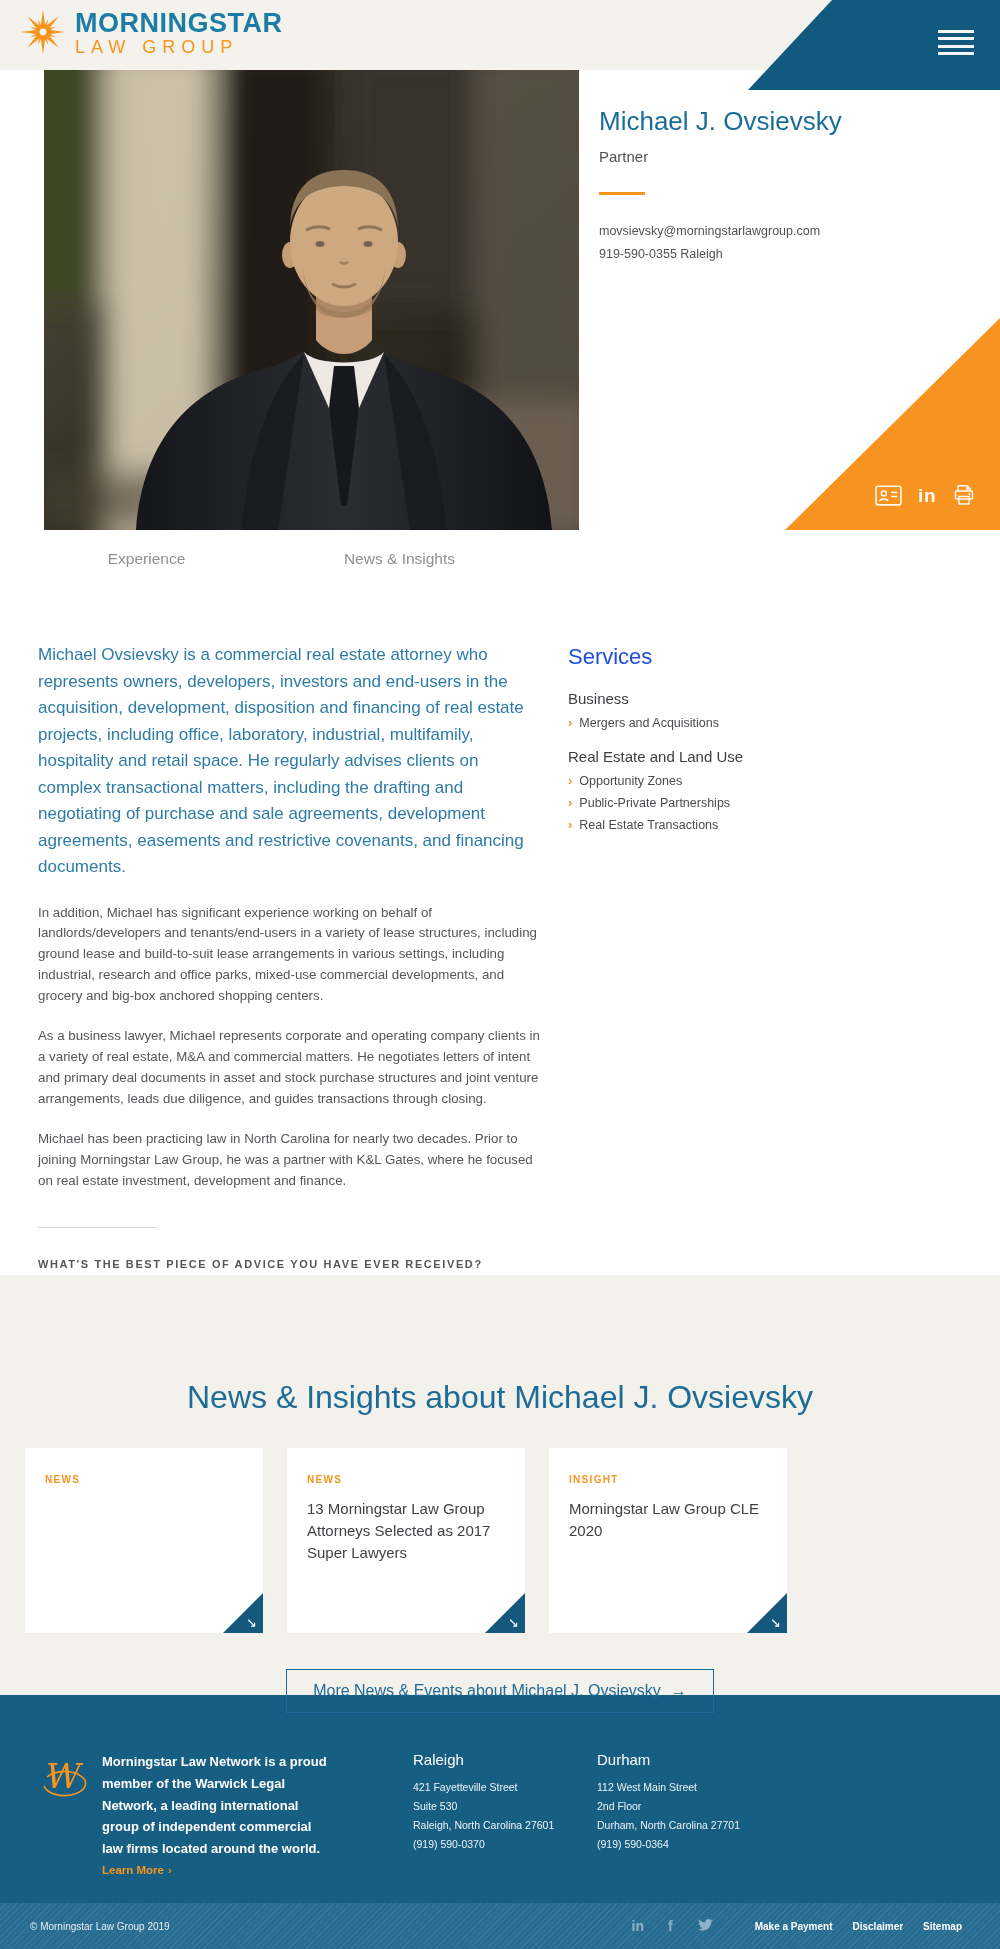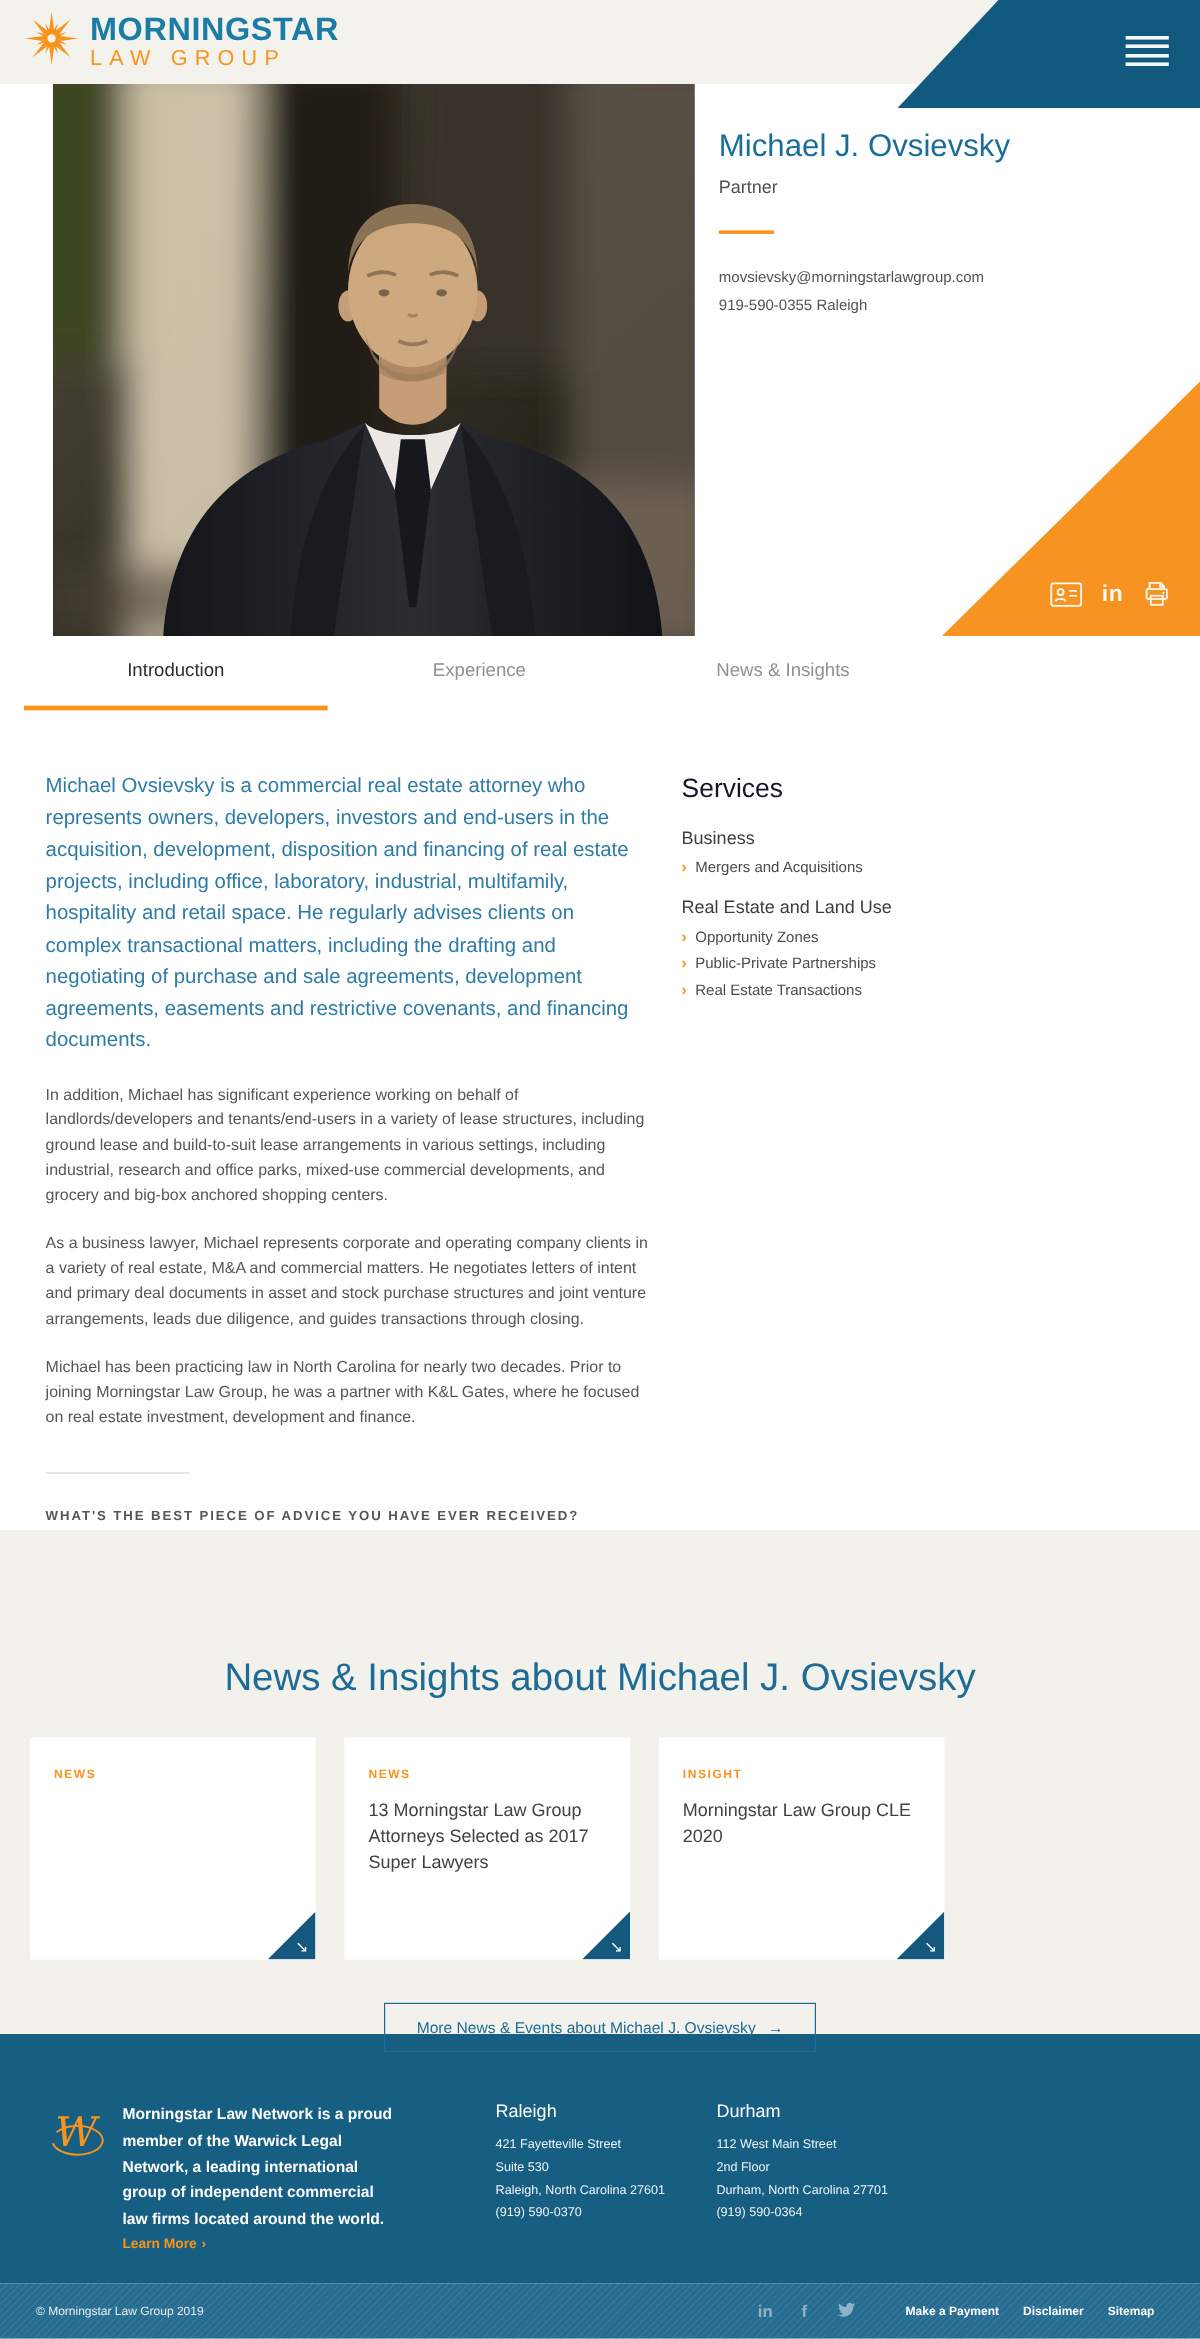--- a/index.html
+++ b/index.html
@@ -40,38 +40,38 @@
   .tab.active { color:#2d2d2d; border-bottom-color:#f7941d; }
 
   
   .content { display:flex; padding:42px 38px 0; height:675px; overflow:hidden; background:#fff; }
   .main-col { width:505px; flex:none; }
   .lead { font-size:17px; line-height:1.56; color:#2e7ba6; margin:0 0 22px; }
   .para { font-size:13.3px; line-height:1.56; color:#55565a; margin:0 0 20px; }
   .divider { width:120px; border:none; border-top:1px solid #d8d8d8; margin:36px 0 30px; }
   .question { font-size:11px; font-weight:700; letter-spacing:1.6px; color:#55565a; margin:0 0 10px; }
   .services { margin-left:25px; width:400px; }
-  .services-heading { font-size:22px; color:#0f172a; font-weight:500; margin:2px 0 20px; }
+  .services-heading { font-size:22px; color:#1d4ed8; font-weight:500; margin:2px 0 20px; }
   .svc-group-name { font-size:15px; color:#3d3e42; font-weight:500; margin:18px 0 9px; }
   .svc-link { font-size:12.5px; color:#4a4b4f; margin:8px 0; display:flex; gap:7px; align-items:baseline; cursor:pointer; }
   .chev { color:#f7941d; font-weight:700; font-size:13px; line-height:1; }
 
   
   .news { background:#f3f1ec; height:420px; padding-top:104px; }
   .news-heading { text-align:center; font-size:32px; color:#1e6b95; font-weight:500; margin:0 0 32px; }
   .cards { display:flex; gap:24px; padding-left:25px; }
   .card { width:238px; height:185px; background:#fff; position:relative; padding:26px 20px; cursor:pointer; }
   .card-tag { font-size:10px; font-weight:700; letter-spacing:1.3px; color:#f7941d; }
   .card-title { font-size:15px; color:#404145; line-height:1.45; margin-top:13px; }
   .card-corner { position:absolute; right:0; bottom:0; width:40px; height:40px; background:#14587e;
       clip-path:polygon(100% 0, 100% 100%, 0 100%); }
   .card-arrow { position:absolute; right:6px; bottom:4px; color:#fff; font-size:13px; line-height:1; }
   .news-btn-row { text-align:center; margin-top:36px; }
   .more-btn { display:inline-flex; gap:10px; align-items:center; border:1px solid #1d6b96; color:#1d6b96;
-      font-size:13px; padding:12px 26px; background:transparent; cursor:pointer; font-family:inherit; }
+      font-size:16px; padding:12px 26px; background:transparent; cursor:pointer; font-family:inherit; }
 
   
   .footer { background:#175e83; height:208px; padding:56px 0 0 38px; display:flex; color:#fff; overflow:hidden; }
   .f-net { display:flex; width:345px; flex:none; }
   .w-logo { flex:none; margin-top:4px; }
   .f-net-body { margin-left:14px; width:232px; }
   .f-net-text { font-size:13px; font-weight:700; line-height:1.68; margin:0; }
   .learn { color:#f7941d; font-size:11.5px; font-weight:700; margin-top:4px; display:inline-flex; gap:4px; cursor:pointer; }
   .f-office { width:154px; margin-left:30px; flex:none; }
   .f-city { font-size:15px; font-weight:500; margin:0 0 10px; }
@@ -208,21 +208,20 @@
             <rect x="3.5" y="8" width="17" height="8" rx="1"></rect>
             <rect x="7" y="13.5" width="10" height="7.5"></rect>
             <circle cx="17.5" cy="11" r="0.9" fill="#ffffff" stroke="none"></circle>
           </svg>
         </span>
       </div>
     </div>
   </div>
 
   <div class="tabbar">
-    <div class="tab active">Introduction</div>
     <div class="tab">Experience</div>
     <div class="tab">News &amp; Insights</div>
   </div>
 
   <div class="content">
     <div class="main-col">
       <p class="lead">Michael Ovsievsky is a commercial real estate attorney who represents owners, developers, investors and end-users in the acquisition, development, disposition and financing of real estate projects, including office, laboratory, industrial, multifamily, hospitality and retail space. He regularly advises clients on complex transactional matters, including the drafting and negotiating of purchase and sale agreements, development agreements, easements and restrictive covenants, and financing documents.</p>
       <p class="para">In addition, Michael has significant experience working on behalf of landlords/developers and tenants/end-users in a variety of lease structures, including ground lease and build-to-suit lease arrangements in various settings, including industrial, research and office parks, mixed-use commercial developments, and grocery and big-box anchored shopping centers.</p>
       <p class="para">As a business lawyer, Michael represents corporate and operating company clients in a variety of real estate, M&amp;A and commercial matters. He negotiates letters of intent and primary deal documents in asset and stock purchase structures and joint venture arrangements, leads due diligence, and guides transactions through closing.</p>
       <p class="para">Michael has been practicing law in North Carolina for nearly two decades. Prior to joining Morningstar Law Group, he was a partner with K&amp;L Gates, where he focused on real estate investment, development and finance.</p>

